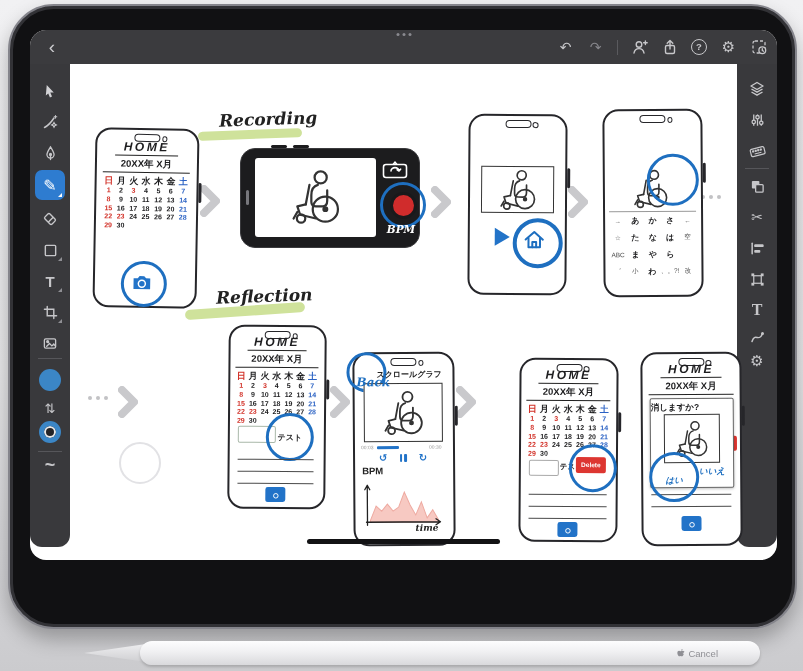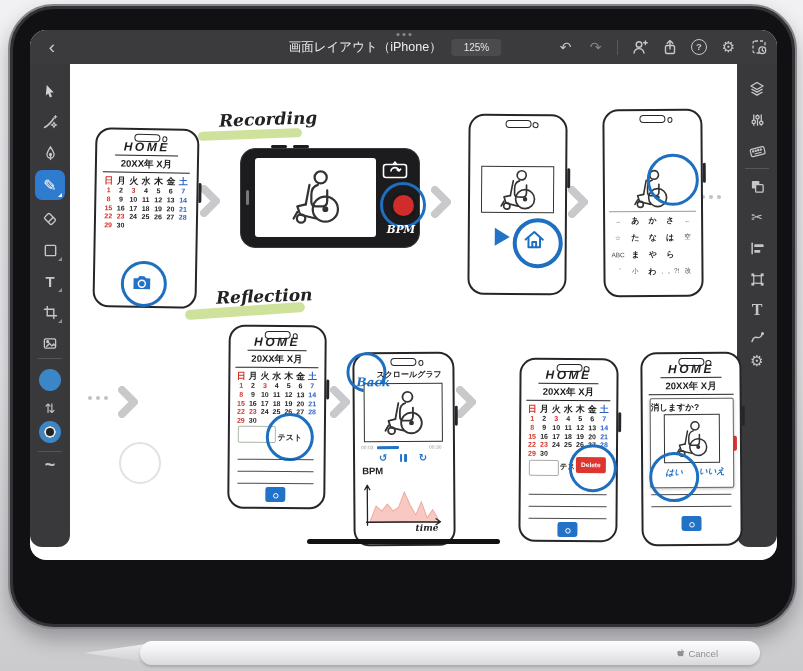--- a/index.html
+++ b/index.html
@@ -115,24 +115,20 @@
 <div class="abs ipad">
   <div class="abs screen">
 
     <div class="abs topbar">
       <div class="abs dragdots">
           <i></i>
           <i></i>
           <i></i>
         </div>
       <div class="abs backbtn">‹</div>
-      <div class="abs titlewrap">
-        <span class="doc-title">画面レイアウト（iPhone）</span>
-        <span class="zoombadge">125%</span>
-      </div>
       <div class="abs tb-icons">
         <span class="ic">↶</span>
         <span class="ic" style="color:#87878c">↷</span>
         <span class="tb-div"></span>
         <span class="ic">
           <svg width="16" height="16" viewBox="0 0 16 16" fill="none" stroke="#c7c7ca" stroke-width="1.4" stroke-linecap="round">
               <circle cx="7" cy="5.5" r="2.8"></circle>
               <path d="M2 14 C2.6 10.6 4.6 9.6 7 9.6 C9.4 9.6 11.4 10.6 12 14"></path>
               <path d="M11.6 3.8 h3.6 M13.4 2 v3.6"></path>
             </svg>
@@ -640,21 +636,21 @@
             </div>
           </div>
         <div class="abs" style="left:74px;top:82px;width:20px;height:15px;background:#dd3631;border-radius:2px;z-index:1"></div>
         <div class="abs" style="left:7px;top:44px;width:82px;height:88px;background:#fff;border:1.2px solid #666;border-radius:2px;box-shadow:0 1px 3px rgba(0,0,0,.25);z-index:2">
           <div class="abs" style="left:0;top:3px;width:100%;font-size:8.5px;font-weight:bold;color:#1d1d1f">消しますか?</div>
           <div class="thumb" style="left:13px;top:15px;width:54px;height:47px">
             <svg width="40" height="38">
                 <use href="#wc"></use>
               </svg>
           </div>
-          <div class="abs script blue-t" style="left:8px;top:68px;width:30px;text-align:center;font-size:8.5px">はい</div>
+          <div class="abs script blue-t" style="left:8px;top:76px;width:30px;text-align:center;font-size:8.5px">はい</div>
           <div class="abs script blue-t" style="left:45px;top:67px;width:32px;text-align:center;font-size:8.5px">いいえ</div>
         </div>
         <div class="bluecirc" style="left:6px;top:98px;width:44px;height:44px;z-index:3"></div>
         <div class="listline" style="left:8px;top:140px;width:80px"></div>
         <div class="listline" style="left:8px;top:152px;width:80px"></div>
         <div class="cambtn" style="left:38px;top:162px;width:20px;height:15px">
           <svg width="13" height="10" style="color:#2273c8">
               <use href="#cam"></use>
             </svg>
         </div>

